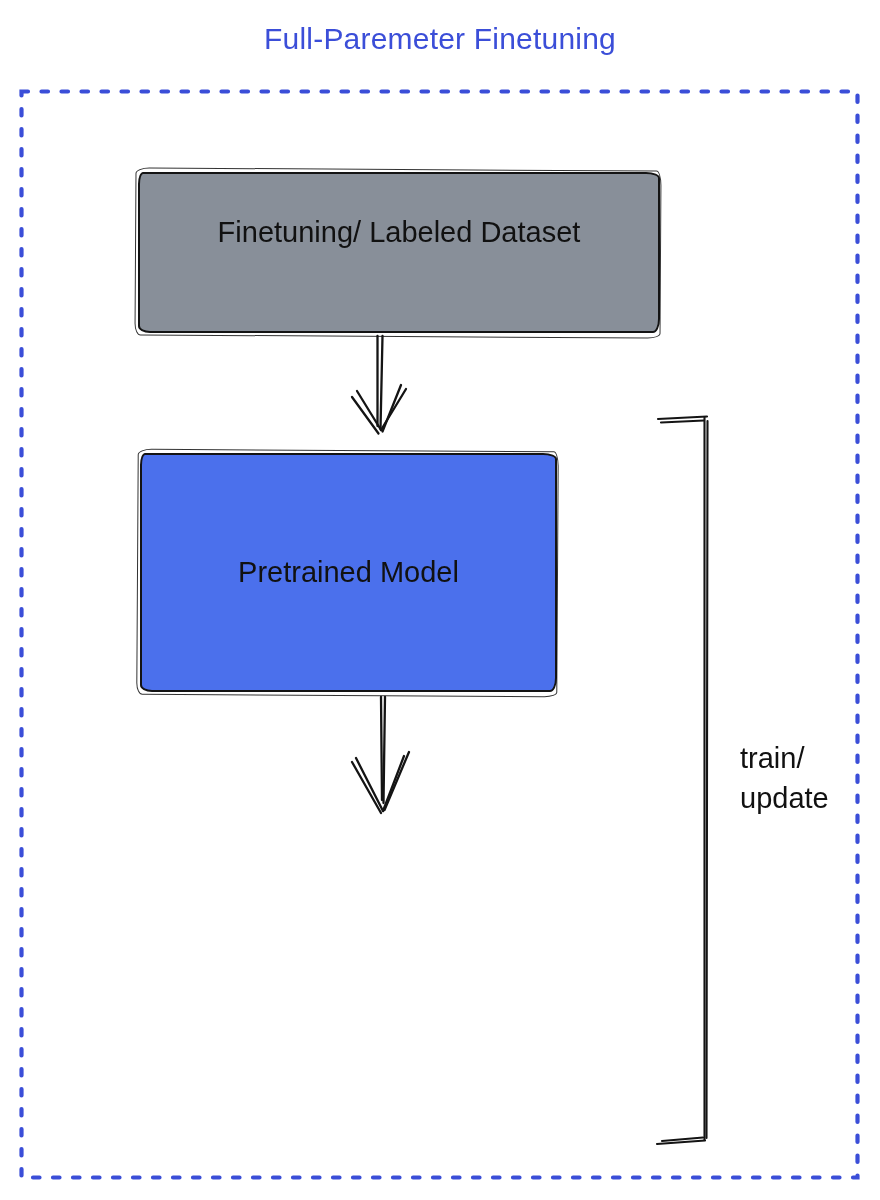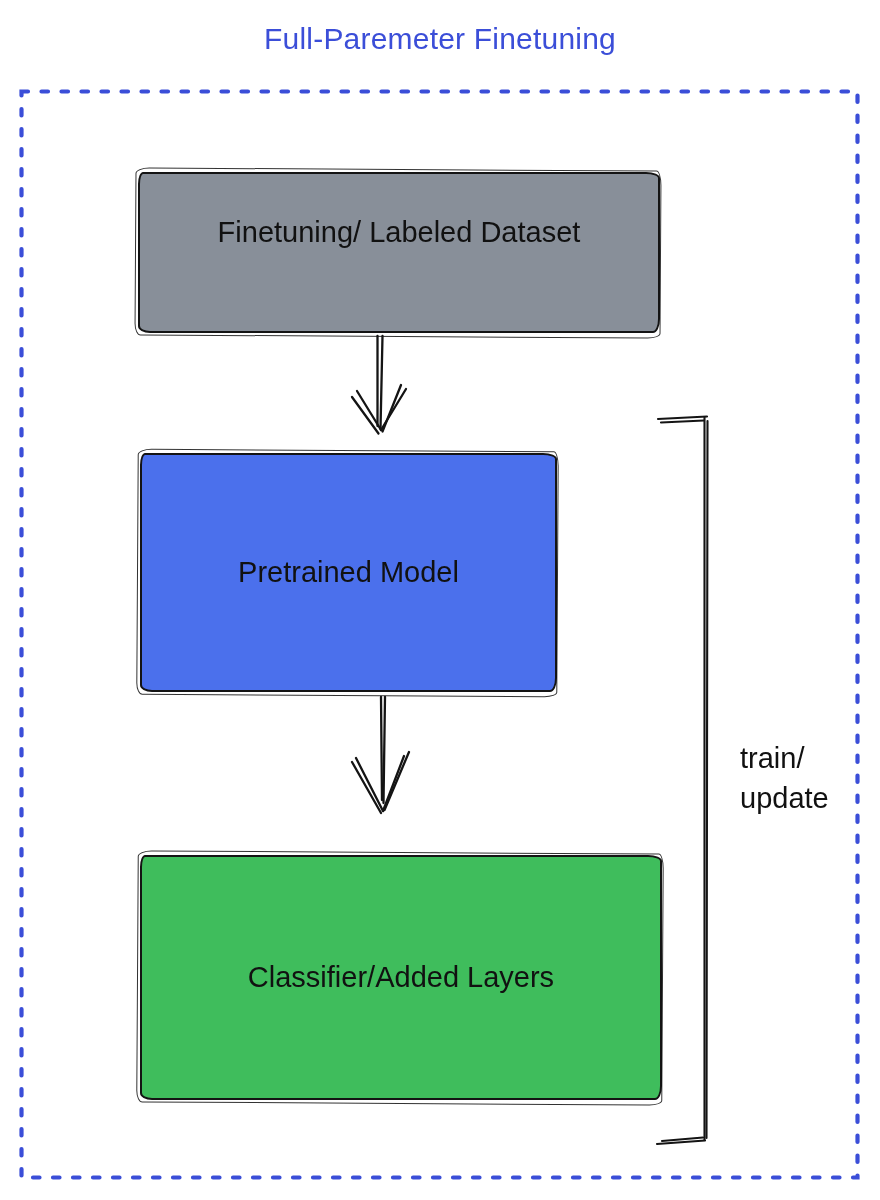--- a/index.html
+++ b/index.html
@@ -131,22 +131,19 @@
   </svg>
 
   <div class="node node-dataset">
     <span class="node-label">Finetuning/ Labeled Dataset</span>
   </div>
 
   <div class="node node-pretrained">
     <span class="node-label">Pretrained Model</span>
   </div>
 
-  <div class="node node-classifier">
-    <span class="node-label">Classifier/Added Layers</span>
-  </div>
 
   <div class="bracket-label">
     <div>train/</div>
     <div>update</div>
   </div>
 
 </div>
 
 </body></html>

